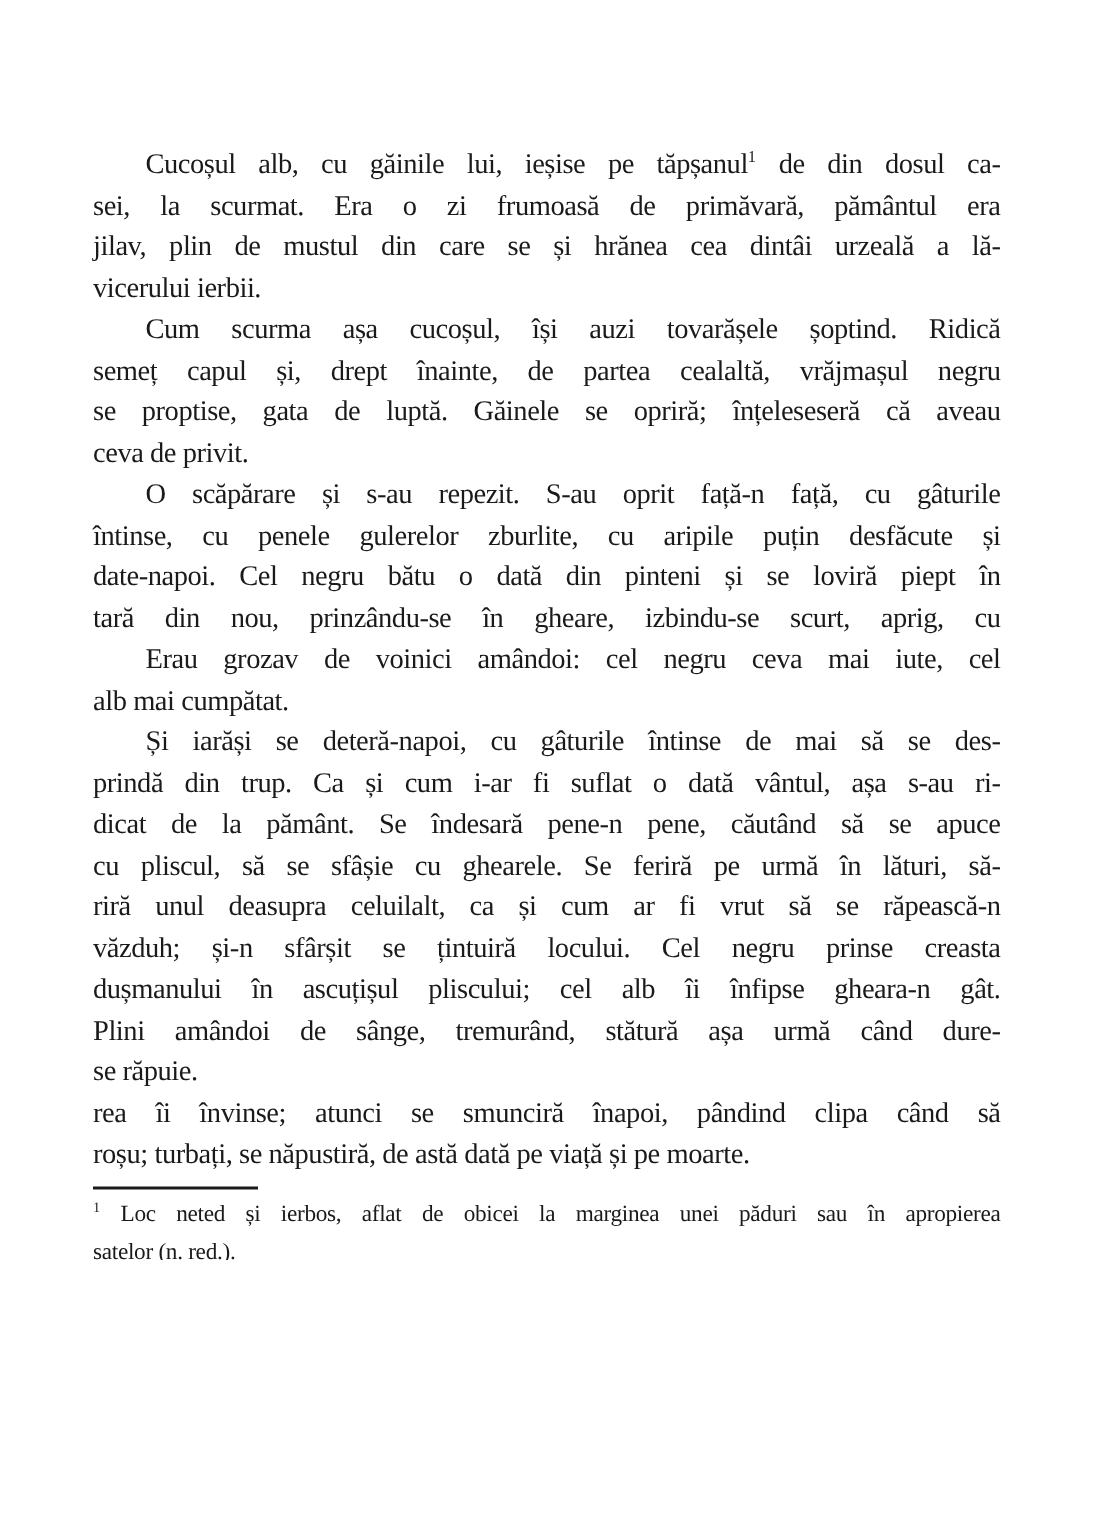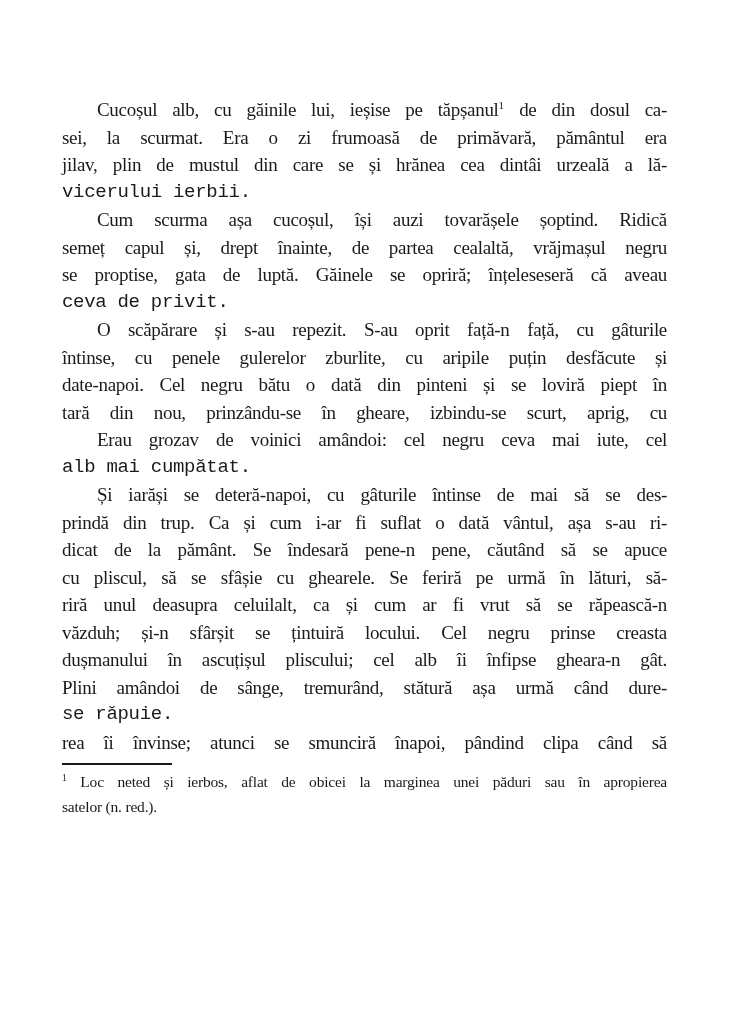--- a/index.html
+++ b/index.html
@@ -22,21 +22,21 @@
     letter-spacing: -0.3px;
   }
   .para { margin: 0; }
   .line {
     white-space: nowrap;
     text-align: justify;
     text-align-last: justify;
     text-justify: inter-word;
   }
   .line.first { padding-left: 35px; }
-  .line.last { text-align-last: left; font-family: Liberation Mono, monospace; }
+  .line.last { text-align-last: left; }
   sup.fnref {
     font-size: 11px;
     line-height: 0;
     vertical-align: 7px;
     letter-spacing: 0;
   }
   .footnote-rule {
     width: 110px;
     height: 0;
     border-top: 2px solid #1a1a1a;
@@ -106,20 +106,21 @@
       <div class="line">cu pliscul, să se sfâșie cu ghearele. Se feriră pe urmă în lături, să-</div>
       <div class="line">riră unul deasupra celuilalt, ca și cum ar fi vrut să se răpească-n</div>
       <div class="line">văzduh; și-n sfârșit se țintuiră locului. Cel negru prinse creasta</div>
       <div class="line">dușmanului în ascuțișul pliscului; cel alb îi înfipse gheara-n gât.</div>
       <div class="line">Plini amândoi de sânge, tremurând, stătură așa urmă când dure-</div>
       <div class="line last">se răpuie.</div>
       <div class="line">rea îi învinse; atunci se smunciră înapoi, pândind clipa când să</div>
     </div>
 
     <div class="para">
+      <div class="line last">roșu; turbați, se năpustiră, de astă dată pe viață și pe moarte.</div>
     </div>
 
     <div class="footnote-rule"></div>
 
     <div class="footnote">
       <div class="fline"><sup class="fnref">1</sup><span> Loc neted și ierbos, aflat de obicei la marginea unei păduri sau în apropierea</span></div>
       <div class="fline last">satelor (n. red.).</div>
     </div>
 
   </div>

